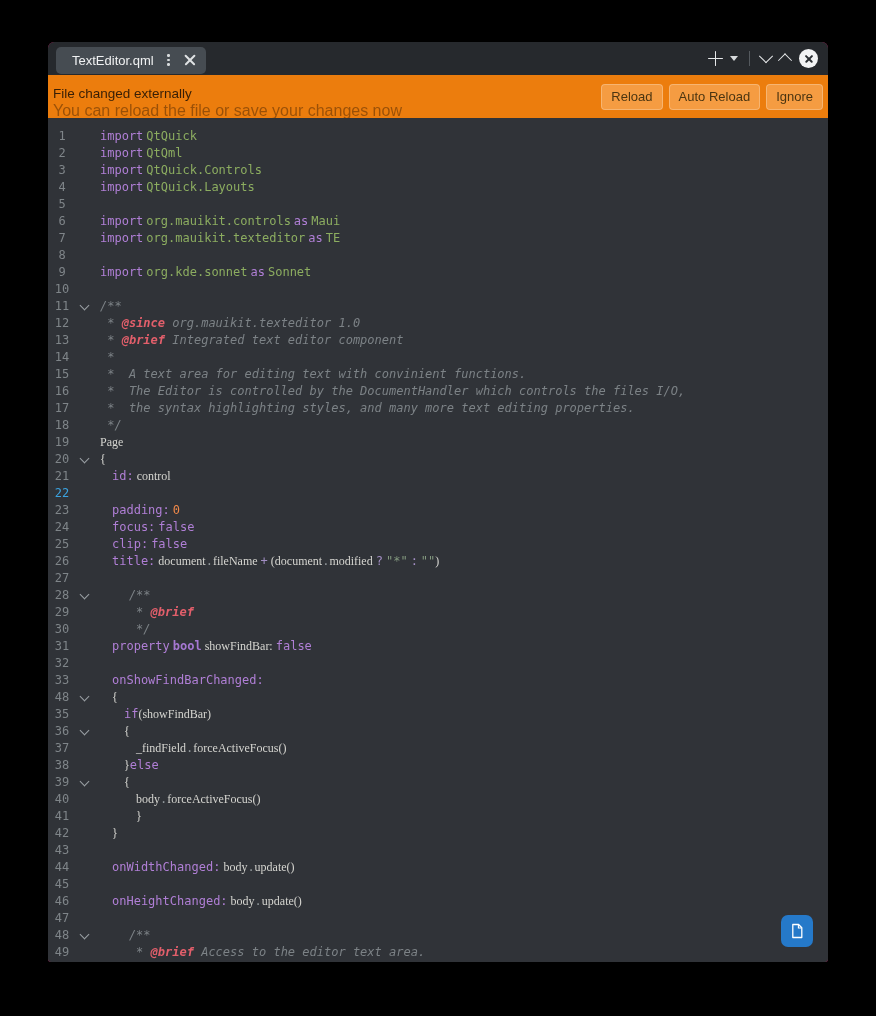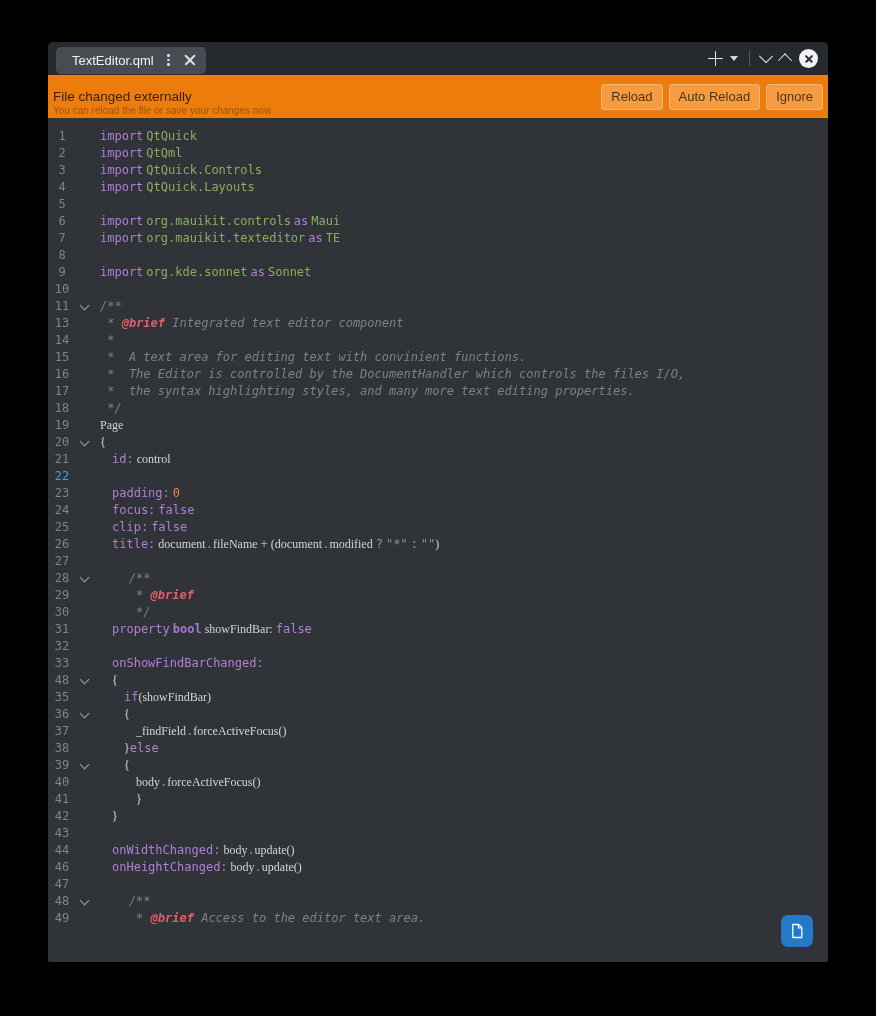--- a/index.html
+++ b/index.html
@@ -31,21 +31,21 @@
   .chev.up{transform:rotate(-135deg) translate(-1px,-1px);}
   .circle-close{width:19px;height:19px;border-radius:50%;background:#f2f3f4;position:relative;}
   .circle-close::before,.circle-close::after{content:"";position:absolute;left:4.5px;top:8.7px;width:10px;height:1.7px;
     background:#2b2f33;border-radius:1px;}
   .circle-close::before{transform:rotate(45deg);} .circle-close::after{transform:rotate(-45deg);}
 
   
   .notification{height:43px;background:#ec7d0d;flex:none;display:flex;align-items:center;padding:0 5px;}
   .notif-text{flex:1;min-width:0;display:flex;flex-direction:column;justify-content:center;gap:1px;}
   .notif-title{color:rgba(15,10,5,0.82);font-size:13.5px;margin-top:12px;}
-  .notif-sub{color:rgba(40,20,0,0.42);font-size:10px;}
+  .notif-sub{color:rgba(40,20,0,0.42);font-size:16px;}
   .notif-buttons{display:flex;gap:6px;flex:none;}
   .nbtn{background:#f59c42;border:1px solid rgba(255,255,255,0.25);border-radius:4px;height:26px;
     padding:0 9px;font-size:13px;color:#4b3511;display:flex;align-items:center;cursor:default;font-family:inherit;text-align:center;}
 
   
   .editor{flex:1;position:relative;overflow:hidden;background:#303338;}
   .code-area{padding-top:10px;}
   .line{display:flex;height:17px;line-height:17px;
     font-family:"DejaVu Sans Mono", monospace;font-size:12px;}
   .ln{width:28px;flex:none;text-align:center;color:#7f8589;user-select:none;}
@@ -158,20 +158,25 @@
           <span class="code"></span>
         </div>
         <div class="line">
           <span class="ln">11</span>
           <span class="fold">
             <i class="fchev"></i>
           </span>
           <span class="code"><span class="tk-com">/**</span></span>
         </div>
         <div class="line">
+          <span class="ln">12</span>
+          <span class="fold"></span>
+          <span class="code"><span class="tk-com"> * </span><span class="tk-doc">@since</span><span class="tk-com"> org.mauikit.texteditor 1.0</span></span>
+        </div>
+        <div class="line">
           <span class="ln">13</span>
           <span class="fold"></span>
           <span class="code"><span class="tk-com"> * </span><span class="tk-doc">@brief</span><span class="tk-com"> Integrated text editor component</span></span>
         </div>
         <div class="line">
           <span class="ln">14</span>
           <span class="fold"></span>
           <span class="code"><span class="tk-com"> *</span></span>
         </div>
         <div class="line">
@@ -326,20 +331,25 @@
         </div>
         <div class="line">
           <span class="ln">43</span>
           <span class="fold"></span>
           <span class="code"></span>
         </div>
         <div class="line">
           <span class="ln">44</span>
           <span class="fold"></span>
           <span class="code"><span class="tk-pl">    </span><span class="tk-kw">onWidthChanged:</span><span class="tk-pl"> body</span><span class="tk-dot">.</span><span class="tk-pl">update()</span></span>
+        </div>
+        <div class="line">
+          <span class="ln">45</span>
+          <span class="fold"></span>
+          <span class="code"></span>
         </div>
         <div class="line">
           <span class="ln">46</span>
           <span class="fold"></span>
           <span class="code"><span class="tk-pl">    </span><span class="tk-kw">onHeightChanged:</span><span class="tk-pl"> body</span><span class="tk-dot">.</span><span class="tk-pl">update()</span></span>
         </div>
         <div class="line">
           <span class="ln">47</span>
           <span class="fold"></span>
           <span class="code"></span>

